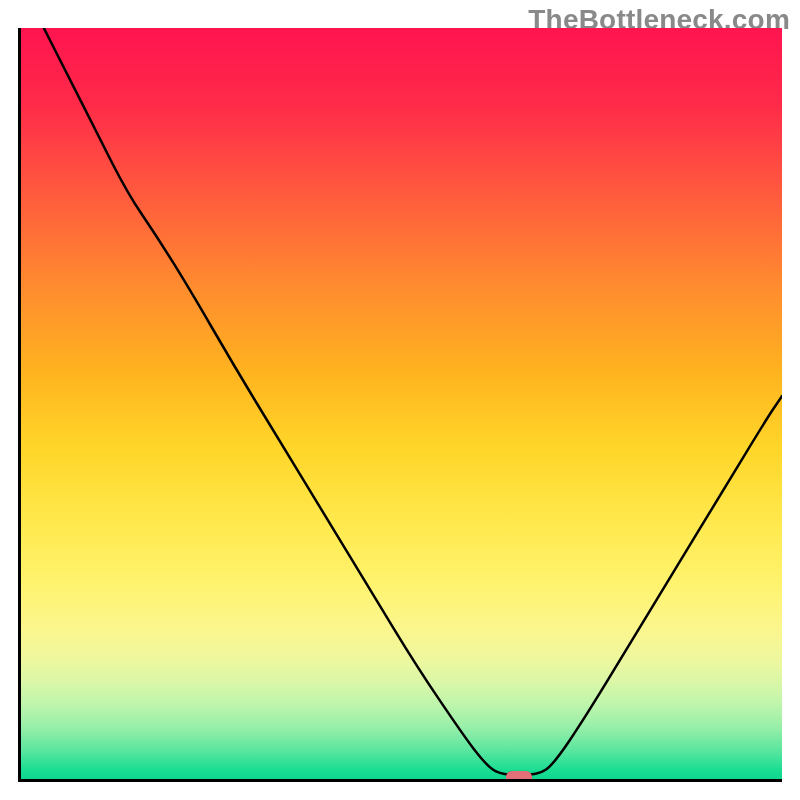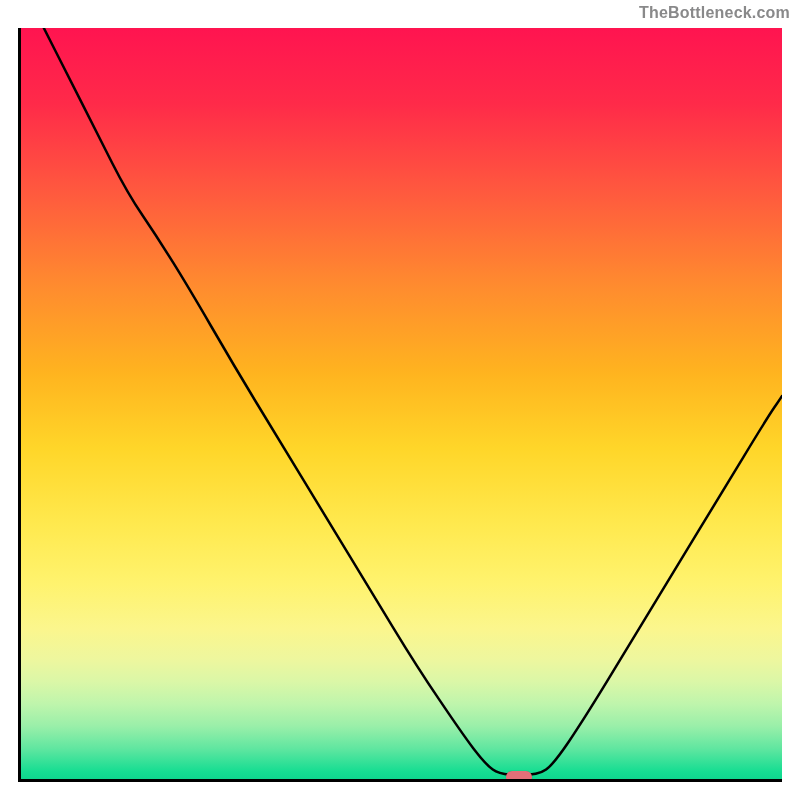--- a/index.html
+++ b/index.html
@@ -14,21 +14,21 @@
     position: relative;
     width: 800px;
     height: 800px;
     background: #fff;
   }
   .watermark {
     position: absolute;
     top: 4px;
     right: 10px;
     font-family: Arial, Helvetica, sans-serif;
-    font-size: 16px;
+    font-size: 28px;
     color: #89898a;
     font-weight: 600;
     letter-spacing: 0.2px;
   }
   .plot-frame {
     position: absolute;
     left: 18px;
     top: 28px;
     width: 764px;
     height: 754px;

